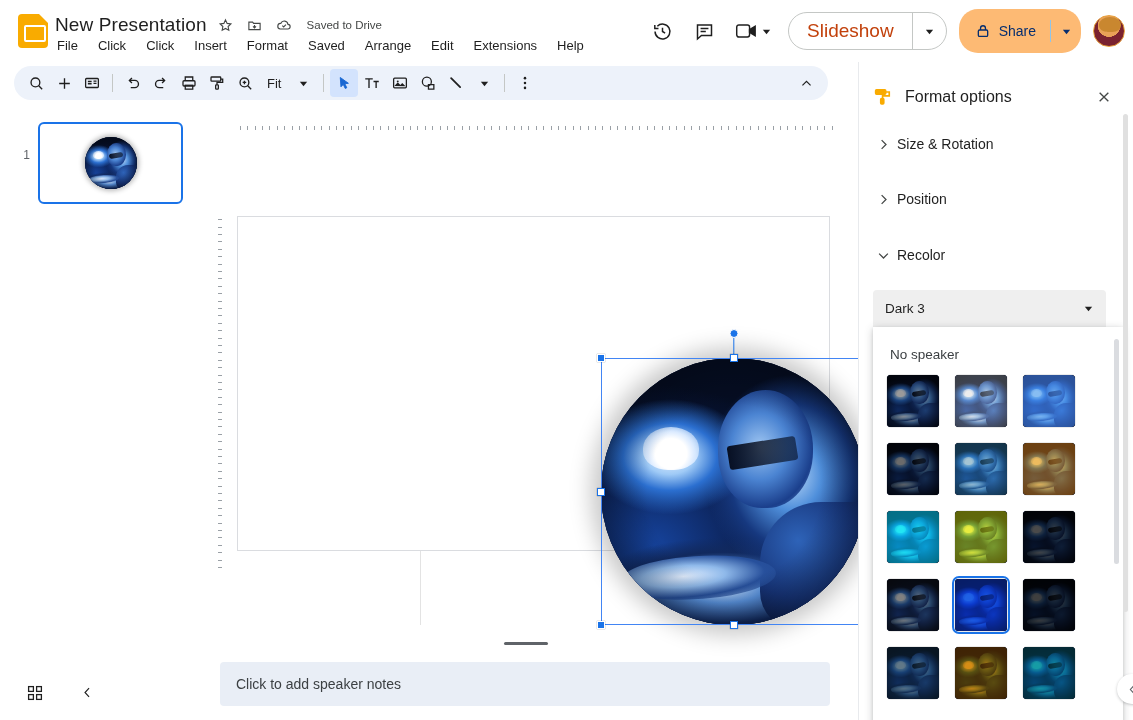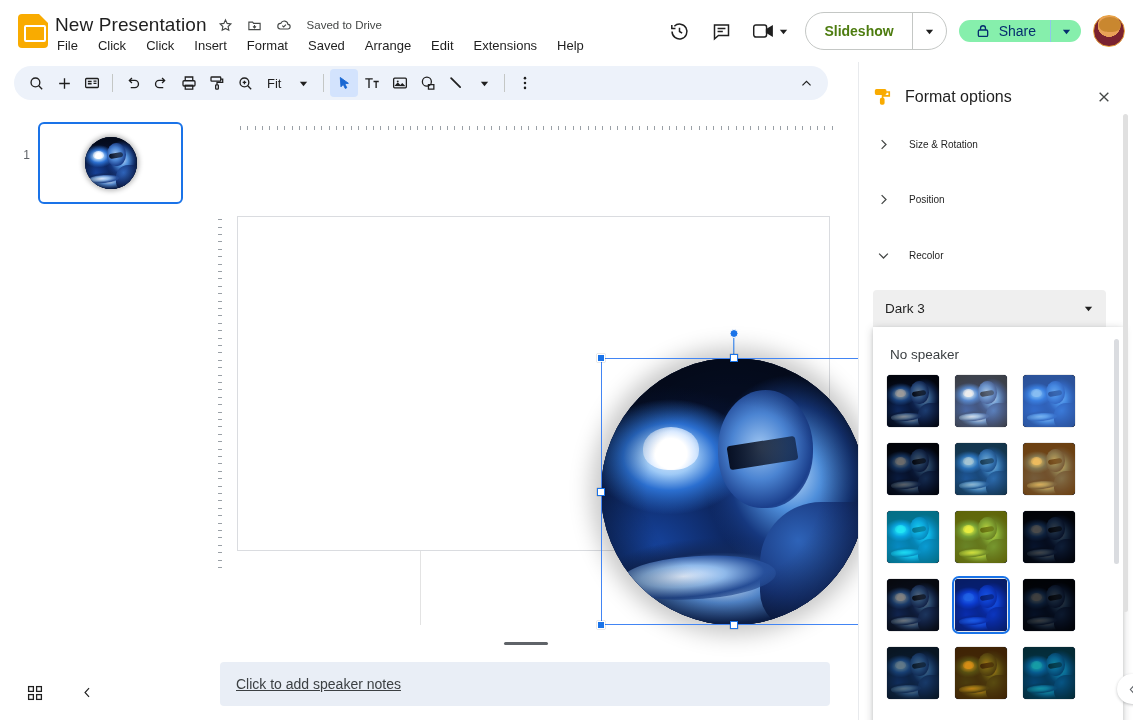--- a/index.html
+++ b/index.html
@@ -30,24 +30,24 @@
   .doc-title { font-size:19px; color:#1f1f1f; letter-spacing:.1px; }
   .ticon { width:20px; height:20px; display:flex; align-items:center; justify-content:center; color:#444746; cursor:pointer;}
   .saved { display:flex; align-items:center; gap:15px; color:#444746; font-size:11.5px; margin-left:2px;}
   .menu-row { position:absolute; left:55px; top:37px; display:flex; gap:16px; font-size:13px; color:#1f1f1f; }
   .menu-row span { cursor:pointer; padding:1px 2px; border-radius:3px;}
 
   .topright { position:absolute; right:8px; top:10px; display:flex; align-items:center; gap:4px; height:42px;}
   .tr-btn { width:38px; height:38px; border-radius:50%; display:flex; align-items:center; justify-content:center; cursor:pointer; color:#1f1f1f;}
   .meet-btn { display:flex; align-items:center; gap:2px; padding:0 6px 0 8px; height:38px; border-radius:19px; cursor:pointer;}
   .slideshow-wrap { display:flex; align-items:center; height:38px; border:1px solid #c4c7c5; border-radius:19px; margin-left:6px; overflow:hidden;}
-  .slideshow-btn { padding:0 18px; height:100%; display:flex; align-items:center; font-size:14px; color:#4d7c0f; cursor:pointer;font-weight:bold; }
+  .slideshow-btn { padding:0 18px; height:100%; display:flex; align-items:center; font-size:19px; color:#c2410c; cursor:pointer; }
   .slideshow-split { width:1px; height:38px; background:#c4c7c5; }
   .slideshow-arrow { width:33px; height:100%; display:flex; align-items:center; justify-content:center; cursor:pointer;}
-  .share-wrap { display:flex; align-items:center; height:22px; background:#86efac; border-radius:19px; margin-left:8px; overflow:hidden;justify-content:flex-end;}
+  .share-wrap { display:flex; align-items:center; height:44px; background:#fdba74; border-radius:19px; margin-left:8px; overflow:hidden;justify-content:flex-end;}
   .share-btn { display:flex; align-items:center; gap:8px; padding:0 14px 0 16px; height:100%; font-size:14px; color:#062e6f; cursor:pointer;}
   .share-split { width:1px; height:22px; background:#8fc5ea; }
   .share-arrow { width:30px; height:100%; display:flex; align-items:center; justify-content:center; cursor:pointer;}
   .avatar { width:32px; height:32px; border-radius:50%; margin-left:8px; cursor:pointer;
             background: radial-gradient(circle at 50% 32%, #f6c07a 0 26%, #e9a157 27% 44%, #7a2230 45% 100%);
             border:1px solid #e8a13c; overflow:hidden; position:relative;}
   .avatar::after{content:""; position:absolute; left:5px; top:1px; width:22px;height:15px;border-radius:50% 50% 40% 40%; background:#c9872f;}
 
   
   .toolbar { position:absolute; left:14px; top:66px; width:814px; height:34px;
@@ -112,35 +112,35 @@
   .handle { position:absolute; width:8px; height:8px; background:#1a73e8; border:1.2px solid #fff;
             box-shadow:0 0 1px rgba(0,0,0,.5); }
   .handle.mid { background:#fff; border:1.6px solid #1a73e8; }
   .rot-stem { position:absolute; left:50%; top:-23px; width:1.4px; height:23px; background:#1a73e8; transform:translateX(-50%); }
   .rot-knob { position:absolute; left:50%; top:-29px; width:9px; height:9px; border-radius:50%;
               background:#1a73e8; border:1.3px solid #fff; transform:translateX(-50%); }
 
   
   .notes-grip { position:absolute; left:504px; top:642px; width:44px; height:3px; background:#5f6368; border-radius:2px;}
   .notes { position:absolute; left:220px; top:662px; width:610px; height:44px; background:#E9EEF6;
-           border-radius:4px; display:flex; align-items:center; padding:0 16px; font-size:14px; color:#3c4043; cursor:text;text-decoration:underline;}
+           border-radius:4px; display:flex; align-items:center; padding:0 16px; font-size:14px; color:#3c4043; cursor:text;}
 
   
   .botleft { position:absolute; left:0; bottom:0; width:200px; height:55px; display:flex; align-items:center; gap:26px; padding-left:22px;}
   .bl-btn { width:26px; height:26px; display:flex; align-items:center; justify-content:center; color:#1f1f1f; cursor:pointer; border-radius:4px;}
 
   
   .panel { position:absolute; right:0; top:62px; width:275px; bottom:0; background:#fff;
            border-left:1px solid #e8eaed; }
   .panel-head { position:absolute; left:0; top:14px; width:100%; height:42px; display:flex; align-items:center; padding:0 14px; }
   .panel-title { font-size:16px; color:#1f1f1f; margin-left:12px; flex:1;}
   .panel-close { width:30px; height:30px; border-radius:50%; display:flex; align-items:center; justify-content:center; cursor:pointer; color:#444746;}
   .sect { position:absolute; left:0; width:100%; height:40px; display:flex; align-items:center; padding-left:10px; cursor:pointer;}
   .sect-chev { width:28px; display:flex; align-items:center; justify-content:center; color:#444746;}
-  .sect-label { font-size:10px; color:#1f1f1f; margin-left:12px;}
+  .sect-label { font-size:14px; color:#1f1f1f; margin-left:0;}
   .recolor-select { position:absolute; left:14px; top:228px; width:233px; height:37px;
                     background:#EFEFEF; border-radius:4px 4px 0 0; display:flex; align-items:center;
                     padding:0 12px; font-size:13.5px; color:#1f1f1f; cursor:pointer; }
   .sel-caret { margin-left:auto; }
   .dropdown { position:absolute; left:14px; top:265px; width:250px; height:415px;
               background:#fff; border-radius:0 0 4px 4px;
               box-shadow:0 2px 8px rgba(60,64,67,.28), 0 1px 3px rgba(60,64,67,.15);
               overflow:hidden; }
   .dd-norecolor { position:absolute; left:0; top:10px; width:100%; height:34px; display:flex; align-items:center;
                   padding-left:17px; font-size:13.5px; color:#3c4043; cursor:pointer;}

